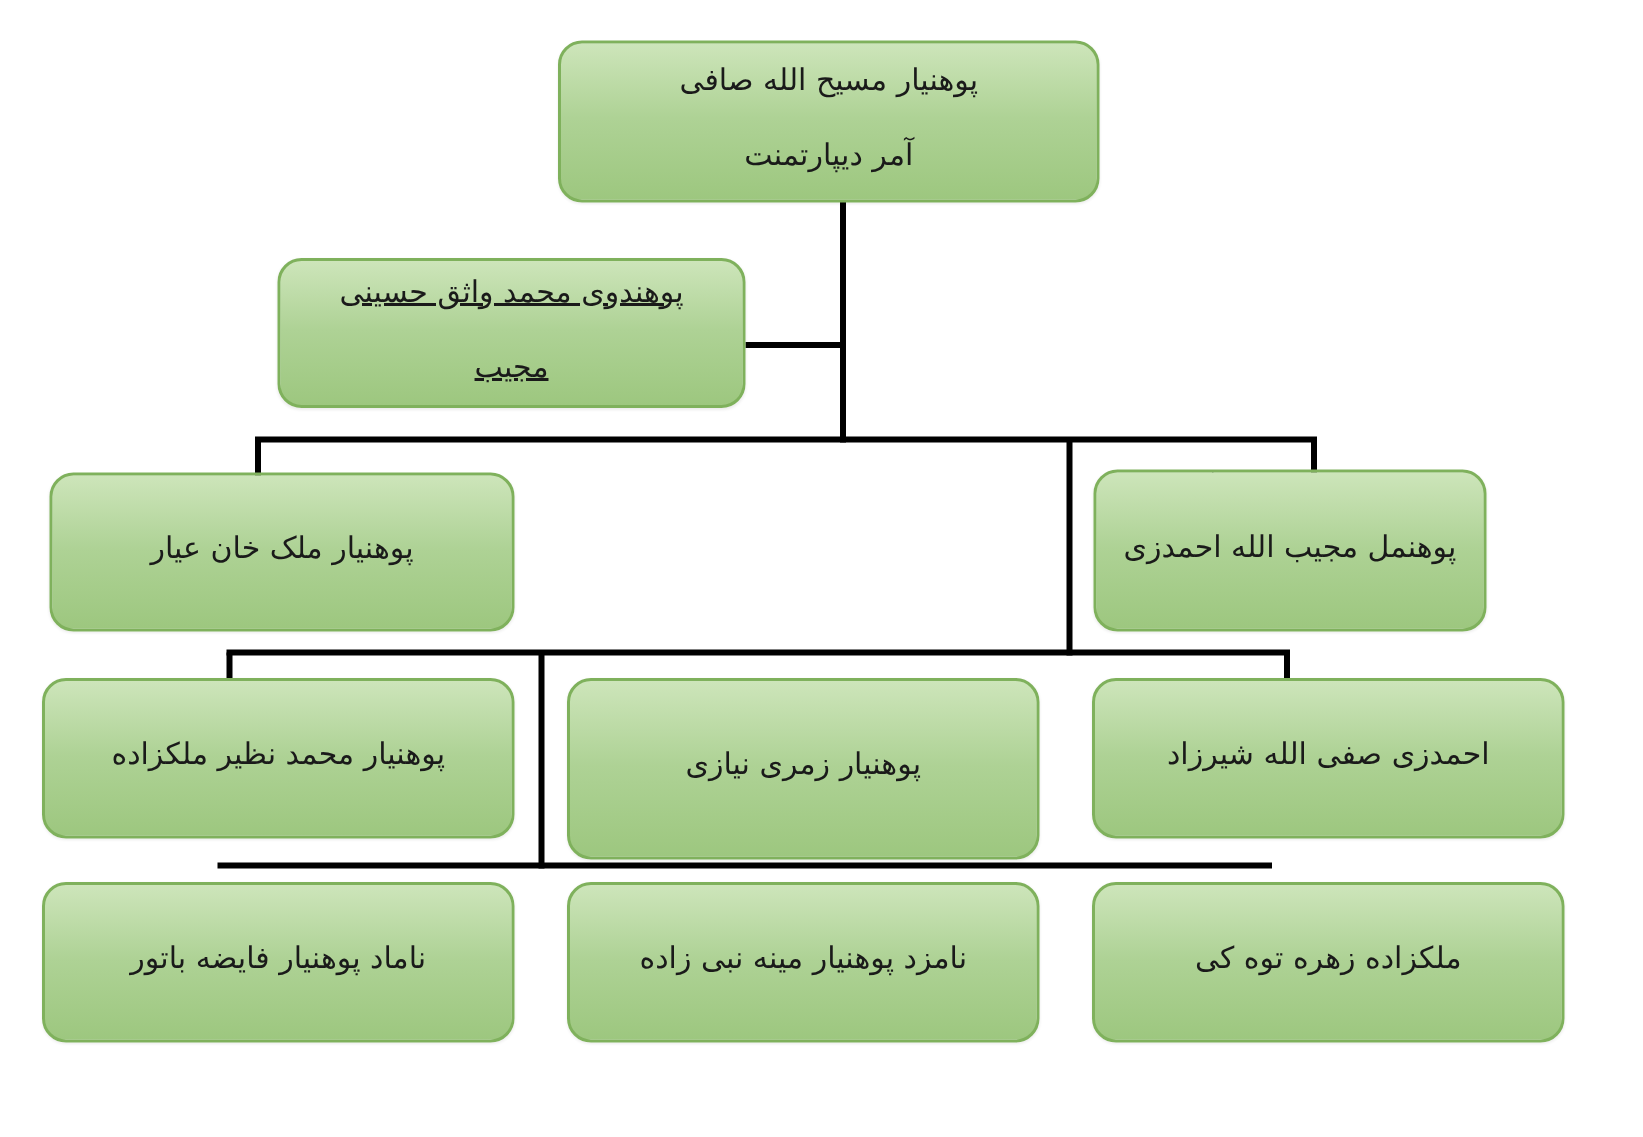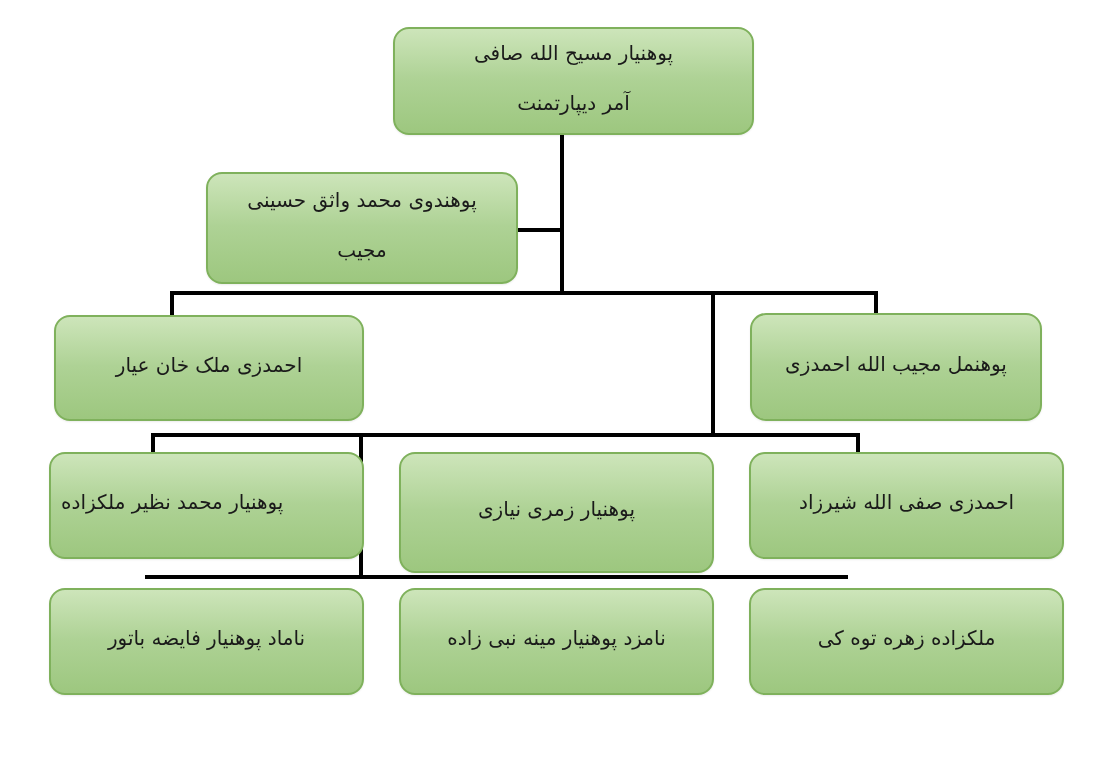--- a/index.html
+++ b/index.html
@@ -26,21 +26,20 @@
     border-radius:16px;
     background:linear-gradient(180deg,var(--box-fill-top) 0%,var(--box-fill-mid) 48%,var(--box-fill-bottom) 100%);
     display:flex;flex-direction:column;align-items:center;justify-content:center;
     gap:27px;
     direction:rtl;
     color:var(--text-color);
     font-size:20px;
     text-align:center;
     padding:4px 10px 10px 10px;
     box-shadow:0 1px 2px rgba(0,0,0,0.08);
-    margin-left:21px;
   }
   .node span{display:block;line-height:1.15;white-space:nowrap;}
   .node span:empty{display:none;}
   .cline{position:absolute;background:var(--line-color);}
   .stray{position:absolute;background:#3a3a4a;}
 </style>
 </head>
 <body>
 
 <div class="canvas">
@@ -56,35 +55,35 @@
   <div class="cline" style="left:856px;top:435px;width:4px;height:19px;"></div>
   <div class="cline" style="left:359px;top:435px;width:4px;height:144px;"></div>
   <div class="cline" style="left:145px;top:575px;width:703px;height:4px;"></div>
   <div class="stray" style="left:808px;top:315px;width:1px;height:19px;"></div>
 
   <div class="node" style="left:372px;top:27px;width:361px;height:108px;">
     <span>پوهنیار مسیح الله صافی</span>
     <span>آمر دیپارتمنت</span>
   </div>
 
-  <div class="node" style="left:185px;top:172px;width:312px;height:112px;">
+  <div class="node" style="left:185px;top:172px;width:312px;height:100px;text-decoration:underline;">
     <span>پوهندوی محمد واثق حسینی</span>
     <span>مجیب</span>
   </div>
 
   <div class="node" style="left:33px;top:315px;width:310px;height:106px;">
-    <span>احمدزی ملک خان عیار</span>
+    <span>پوهنیار ملک خان عیار</span>
 
   </div>
-  <div class="node" style="left:729px;top:313px;width:292px;height:108px;">
+  <div class="node" style="left:729px;top:313px;width:262px;height:108px;">
     <span>پوهنمل مجیب الله احمدزی</span>
 
   </div>
 
-  <div class="node" style="left:28px;top:452px;width:315px;height:107px;align-items:flex-end;">
+  <div class="node" style="left:28px;top:452px;width:315px;height:107px;">
     <span>پوهنیار محمد نظیر ملکزاده</span>
 
   </div>
   <div class="node" style="left:378px;top:452px;width:315px;height:121px;">
     <span>پوهنیار زمری نیازی</span>
 
   </div>
   <div class="node" style="left:728px;top:452px;width:315px;height:107px;">
     <span>احمدزی صفی الله شیرزاد</span>
 

